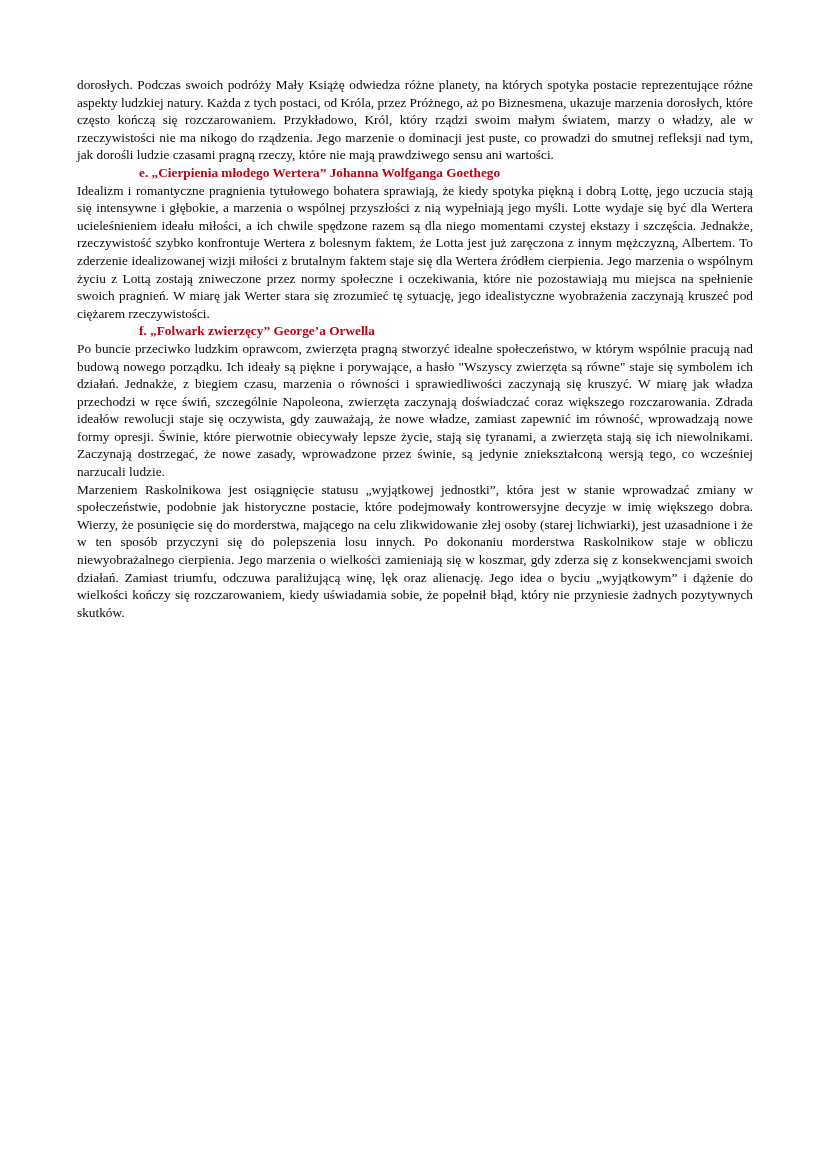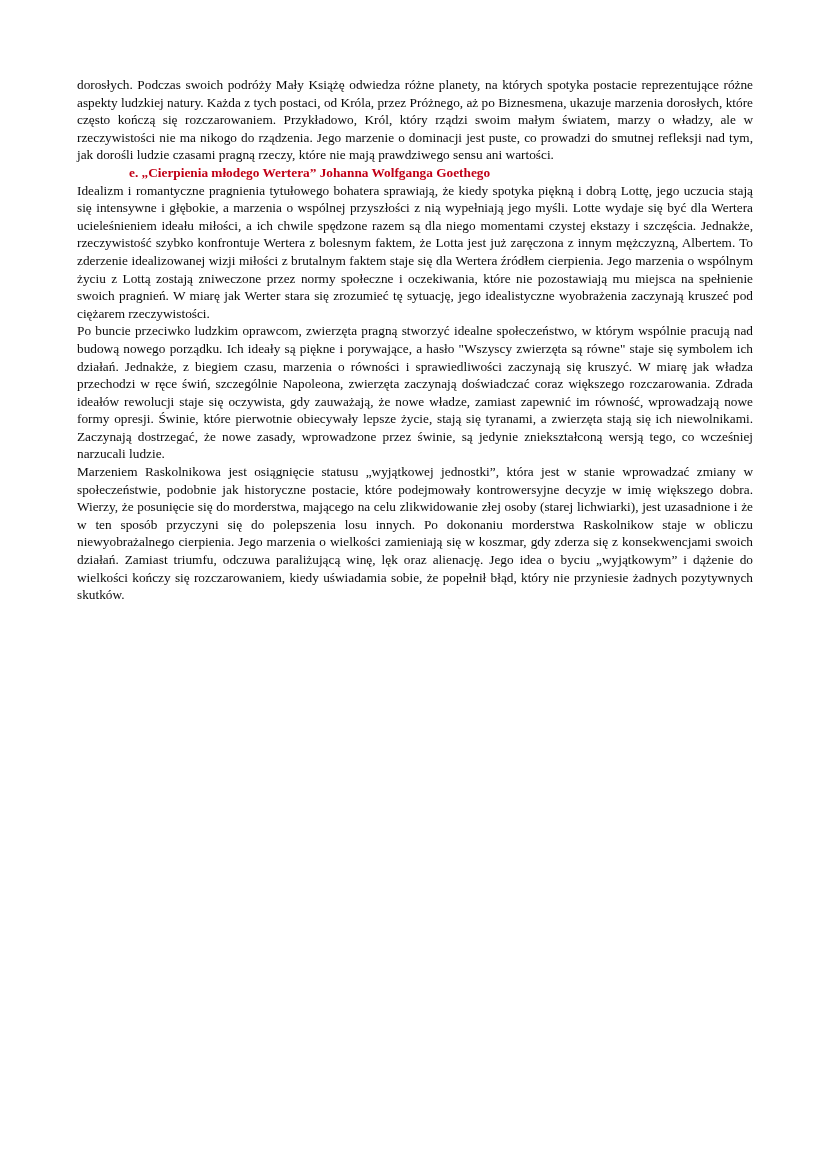--- a/index.html
+++ b/index.html
@@ -44,34 +44,36 @@
     padding: 0;
     font-size: 13.3px;
     line-height: 17.6px;
     font-weight: bold;
     color: #c00016;
     text-align: left;
     padding-left: 52px;
   }
   h2.section-heading .heading-inner {
     display: inline-block;
+    margin-left: 10px;
   }
 </style>
 </head>
 <body>
 
 <div class="page">
   <div class="text-column">
 
     <p class="body-par">dorosłych. Podczas swoich podróży Mały Książę odwiedza różne planety, na których spotyka postacie reprezentujące różne aspekty ludzkiej natury. Każda z tych postaci, od Króla, przez Próżnego, aż po Biznesmena, ukazuje marzenia dorosłych, które często kończą się rozczarowaniem. Przykładowo, Król, który rządzi swoim małym światem, marzy o władzy, ale w rzeczywistości nie ma nikogo do rządzenia. Jego marzenie o dominacji jest puste, co prowadzi do smutnej refleksji nad tym, jak dorośli ludzie czasami pragną rzeczy, które nie mają prawdziwego sensu ani wartości.</p>
 
     <h2 class="section-heading"><span class="heading-inner">e. „Cierpienia młodego Wertera” Johanna Wolfganga Goethego</span></h2>
 
     <p class="body-par">Idealizm i romantyczne pragnienia tytułowego bohatera sprawiają, że kiedy spotyka piękną i dobrą Lottę, jego uczucia stają się intensywne i głębokie, a marzenia o wspólnej przyszłości z nią wypełniają jego myśli. Lotte wydaje się być dla Wertera ucieleśnieniem ideału miłości, a ich chwile spędzone razem są dla niego momentami czystej ekstazy i szczęścia. Jednakże, rzeczywistość szybko konfrontuje Wertera z bolesnym faktem, że Lotta jest już zaręczona z innym mężczyzną, Albertem. To zderzenie idealizowanej wizji miłości z brutalnym faktem staje się dla Wertera źródłem cierpienia. Jego marzenia o wspólnym życiu z Lottą zostają zniweczone przez normy społeczne i oczekiwania, które nie pozostawiają mu miejsca na spełnienie swoich pragnień. W miarę jak Werter stara się zrozumieć tę sytuację, jego idealistyczne wyobrażenia zaczynają kruszeć pod ciężarem rzeczywistości.</p>
 
+    <h2 class="section-heading"><span class="heading-inner">f. „Folwark zwierzęcy” George’a Orwella</span></h2>
 
     <p class="body-par">Po buncie przeciwko ludzkim oprawcom, zwierzęta pragną stworzyć idealne społeczeństwo, w którym wspólnie pracują nad budową nowego porządku. Ich ideały są piękne i porywające, a hasło "Wszyscy zwierzęta są równe" staje się symbolem ich działań. Jednakże, z biegiem czasu, marzenia o równości i sprawiedliwości zaczynają się kruszyć. W miarę jak władza przechodzi w ręce świń, szczególnie Napoleona, zwierzęta zaczynają doświadczać coraz większego rozczarowania. Zdrada ideałów rewolucji staje się oczywista, gdy zauważają, że nowe władze, zamiast zapewnić im równość, wprowadzają nowe formy opresji. Świnie, które pierwotnie obiecywały lepsze życie, stają się tyranami, a zwierzęta stają się ich niewolnikami. Zaczynają dostrzegać, że nowe zasady, wprowadzone przez świnie, są jedynie zniekształconą wersją tego, co wcześniej narzucali ludzie.</p>
 
 
     <p class="body-par">Marzeniem Raskolnikowa jest osiągnięcie statusu „wyjątkowej jednostki”, która jest w stanie wprowadzać zmiany w społeczeństwie, podobnie jak historyczne postacie, które podejmowały kontrowersyjne decyzje w imię większego dobra. Wierzy, że posunięcie się do morderstwa, mającego na celu zlikwidowanie złej osoby (starej lichwiarki), jest uzasadnione i że w ten sposób przyczyni się do polepszenia losu innych. Po dokonaniu morderstwa Raskolnikow staje w obliczu niewyobrażalnego cierpienia. Jego marzenia o wielkości zamieniają się w koszmar, gdy zderza się z konsekwencjami swoich działań. Zamiast triumfu, odczuwa paraliżującą winę, lęk oraz alienację. Jego idea o byciu „wyjątkowym” i dążenie do wielkości kończy się rozczarowaniem, kiedy uświadamia sobie, że popełnił błąd, który nie przyniesie żadnych pozytywnych skutków.</p>
 
   </div>
 </div>
 
 </body></html>

